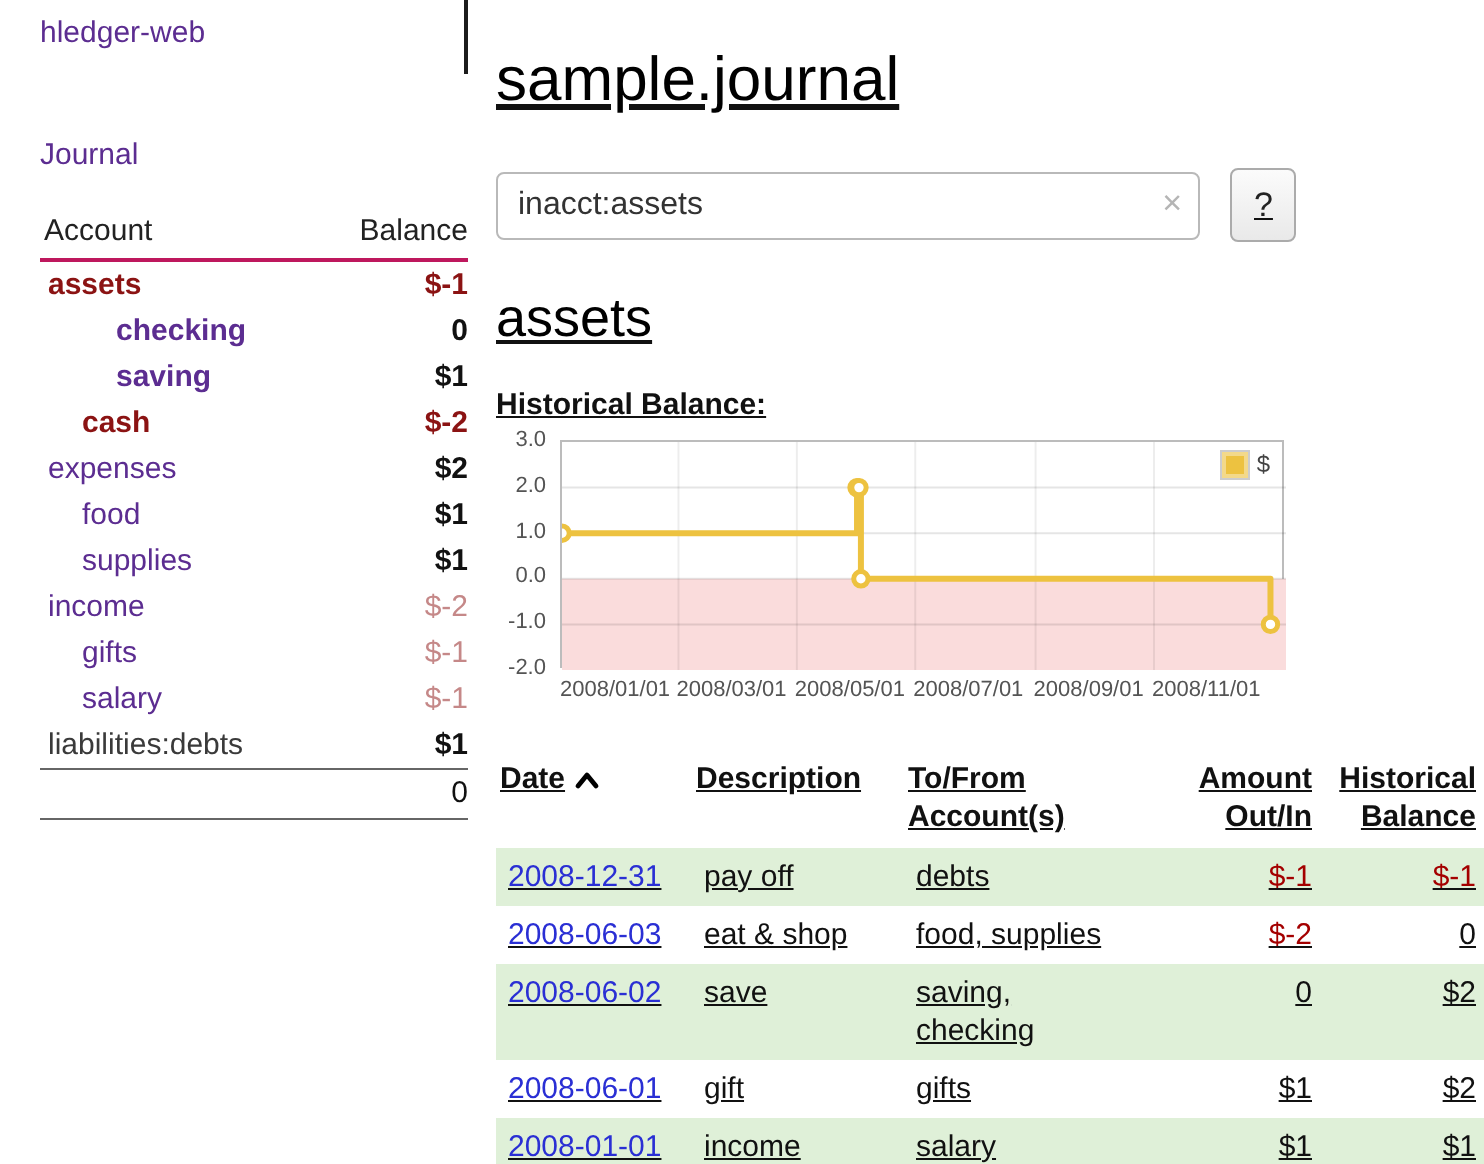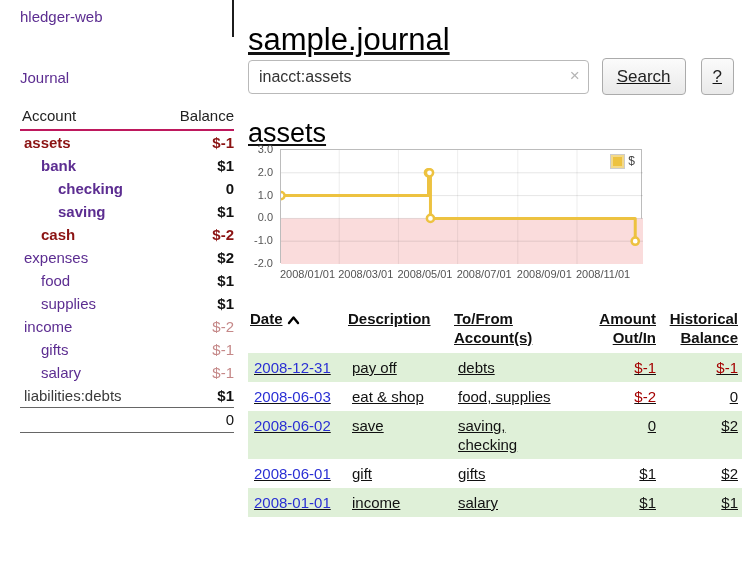--- a/index.html
+++ b/index.html
@@ -29,21 +29,21 @@
   a.acct.link { color:#5c2d91; }
   a.acct.strong-link { color:#5c2d91; font-weight:bold; }
   a.acct.strong-neg { color:#8b1313; font-weight:bold; }
   a.acct.plain { color:#3a3a3a; }
   table.accounts tfoot td { border-top:1px solid #666; border-bottom:1px solid #666; text-align:right; padding:3px 0; }
 
   
   .main { position:absolute; left:238px; top:16px; width:504px; padding:0 8px 0 10px;text-decoration:underline; }
   .vline { position:absolute; left:232px; top:0; width:2px; height:37px; background:#1c1c1c; }
   h1.page-title { font-size:31px; font-weight:normal; margin:6px 0 0 0; color:#000; letter-spacing:0; }
-  .search-form { display:flex; align-items:center; }
+  .search-form { display:flex; align-items:center; margin-top:26px; }
   .searchbox { position:relative; width:352px; }
   .searchbox input {
     width:100%; height:34px; border:1px solid #b9b9b9; border-radius:4px;
     font-size:16px; padding:0 28px 0 10px; color:#333;
     font-family:"Liberation Sans", sans-serif; outline:none;
   }
   .clear-x { position:absolute; right:9px; top:7px; color:#b5b5b5; font-size:17px; line-height:18px; cursor:pointer; }
   .btn {
     height:37px; padding:0 14px; margin-left:13px; font-size:17px; color:#222;
     background:linear-gradient(#fbfbfb,#e9e9e9); border:1px solid #ababab; border-radius:4px;
@@ -92,24 +92,20 @@
         <th class="h-acct">Account</th>
         <th class="h-bal">Balance</th>
       </tr>
     </thead>
     <tbody id="accounts-body">
         <tr>
           <td><a class="acct strong-neg" style="padding-left: 4px;">assets</a></td>
           <td class="bal strong-neg">$-1</td>
         </tr>
         <tr>
-          <td><a class="acct strong-link" style="padding-left: 21px;">bank</a></td>
-          <td class="bal plainb">$1</td>
-        </tr>
-        <tr>
           <td><a class="acct strong-link" style="padding-left: 38px;">checking</a></td>
           <td class="bal plainb">0</td>
         </tr>
         <tr>
           <td><a class="acct strong-link" style="padding-left: 38px;">saving</a></td>
           <td class="bal plainb">$1</td>
         </tr>
         <tr>
           <td><a class="acct strong-neg" style="padding-left: 21px;">cash</a></td>
           <td class="bal strong-neg">$-2</td>
@@ -155,26 +151,26 @@
 <div class="vline"></div>
 
 <div class="main">
   <h1 class="page-title">sample.journal</h1>
 
   <form class="search-form">
     <div class="searchbox">
       <input type="text" value="inacct:assets" style="">
       <span class="clear-x">×</span>
     </div>
-    <button class="btn" type="button">Search</button>
     <button class="btn help" type="button">?</button>
   </form>
 
   <h2 class="account-heading">assets</h2>
 
+  <div class="chart-title">Historical Balance:</div>
 
   <div class="chart">
     <div class="ylabels" id="ylabels">
         <span style="top: -6px;">3.0</span>
         <span style="top: 16.8px;">2.0</span>
         <span style="top: 39.6px;">1.0</span>
         <span style="top: 62.4px; text-align: center;">0.0</span>
         <span style="top: 85.2px;">-1.0</span>
         <span style="top: 108px;">-2.0</span>
       </div>

